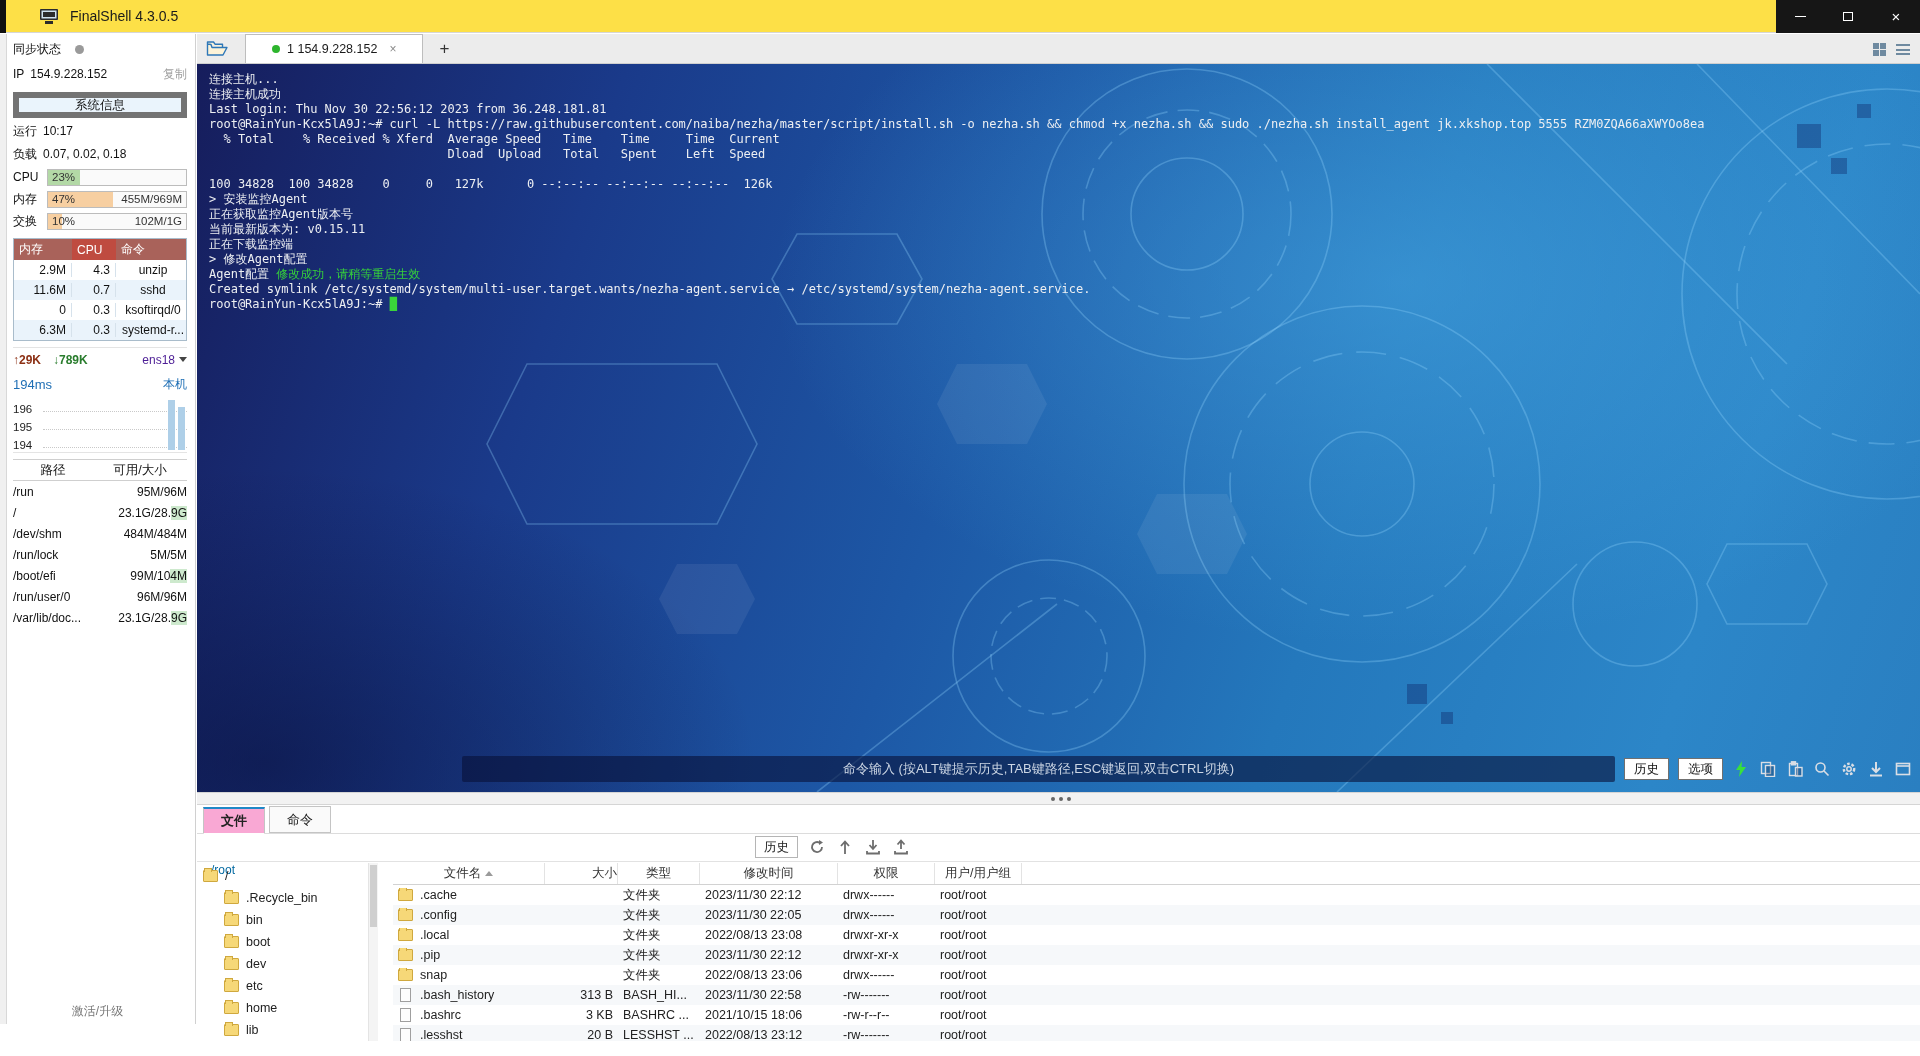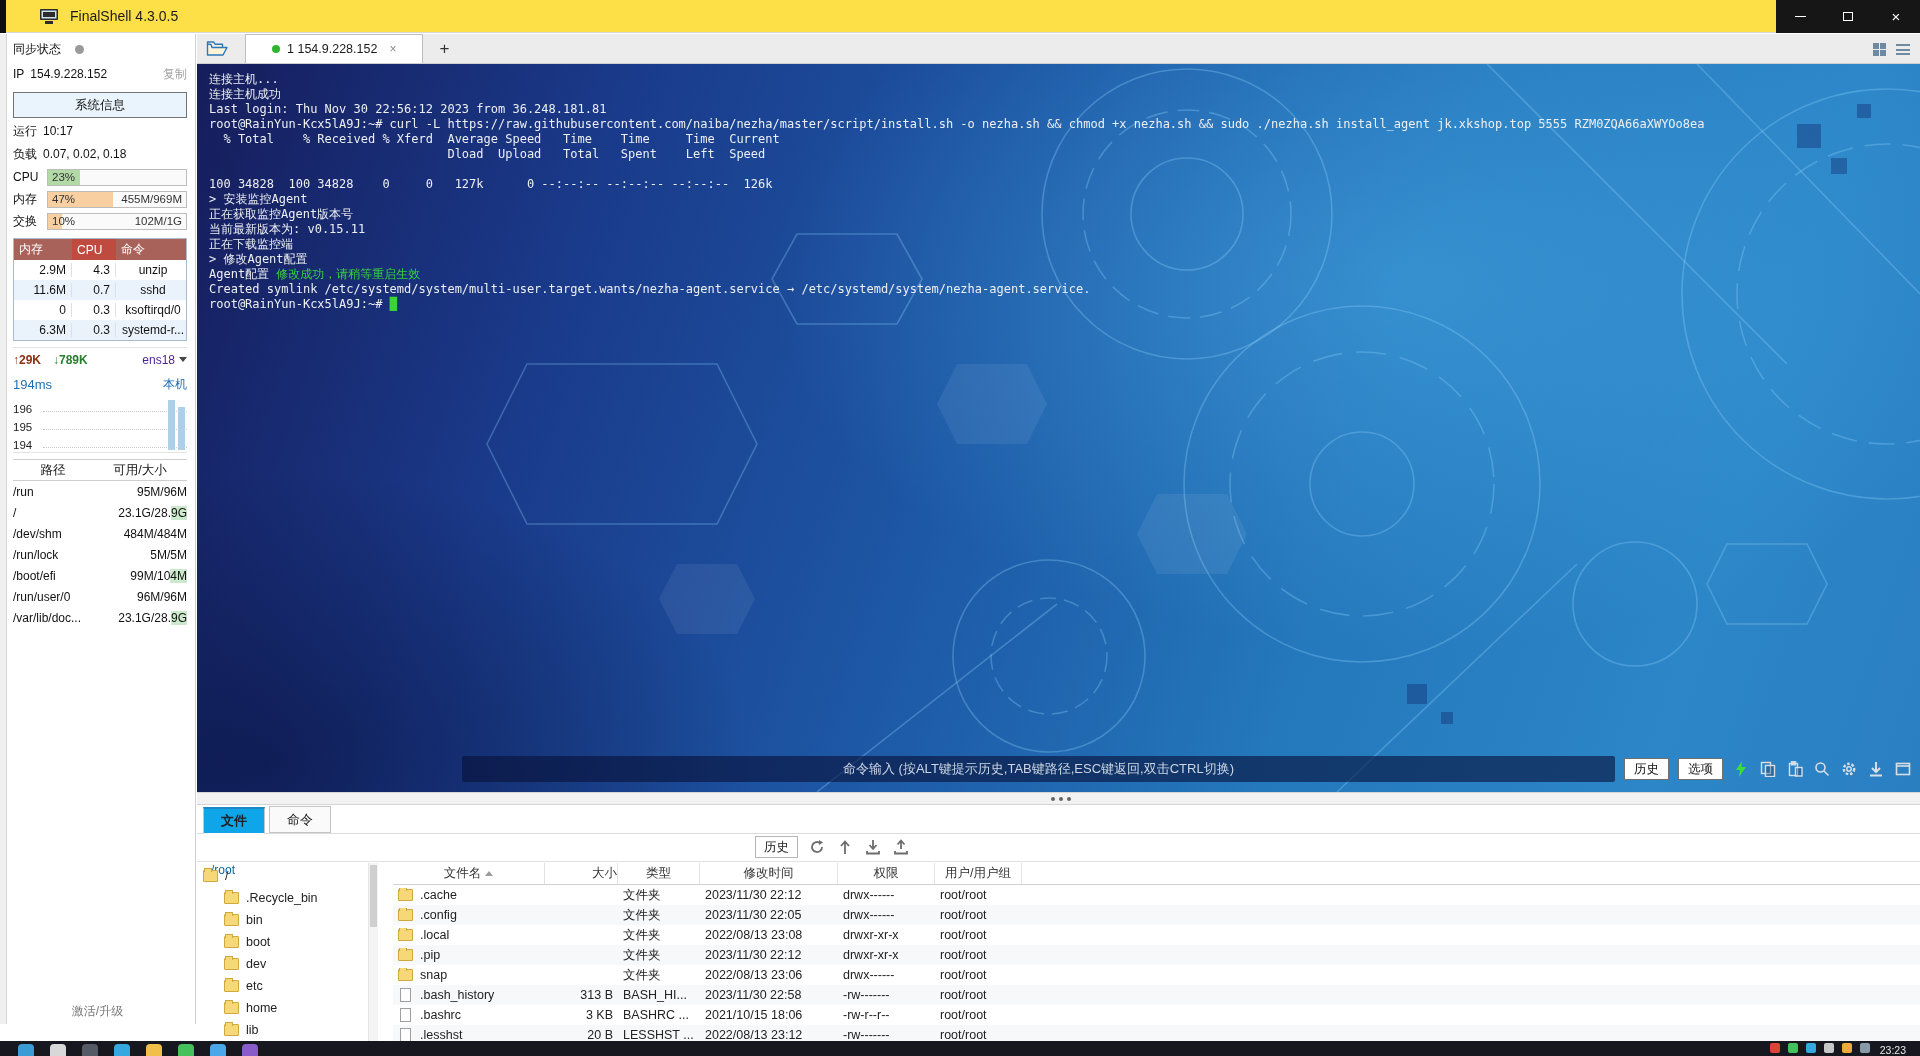--- a/index.html
+++ b/index.html
@@ -26,21 +26,21 @@
   
   .sidebar { position:absolute; top:34px; left:0; width:196px; bottom:32px; background:#fff;
              border-right:1px solid #d0d0d0; font-size:12px; color:#111; }
   .side-splitter { position:absolute; left:0; top:0; bottom:0; width:7px; background:#f0f0f0;
                    border-right:1px solid #d8d8d8; }
   .side-inner { position:absolute; left:13px; right:8px; top:0; bottom:0; }
   .sync-row { display:flex; align-items:center; height:26px; margin-top:2px; }
   .sync-dot { width:9px; height:9px; border-radius:50%; background:#9a9a9a; margin-left:14px; }
   .ip-row { display:flex; align-items:center; height:24px; }
   .ip-row .copy { margin-left:auto; color:#a0a0a0; }
-  .sysinfo-btn { margin-top:6px; height:26px; width:100%; background:#eaf4fc; border:1px solid #737373;
+  .sysinfo-btn { margin-top:6px; height:26px; width:100%; background:#eaf4fc; border:6px solid #737373;
                  display:flex; align-items:center; justify-content:center; font-size:12.5px; color:#111; }
   .kv-row { height:20px; display:flex; align-items:center; margin-top:3px; }
   .kv-row .k { margin-right:6px; }
 
   #meters { margin-top:2px; }
   .meter-row { display:flex; align-items:center; height:22px; }
   .meter-label { width:34px; }
   .meter-bar { flex:1; height:17px; border:1px solid #bcbcbc; background:#fafafa; position:relative; }
   .meter-fill { height:100%; }
   .meter-pct { position:absolute; left:4px; top:1px; font-size:11.5px; color:#333; }
@@ -132,21 +132,21 @@
               border-top:1px solid #d5d5d5; border-bottom:1px solid #d5d5d5; }
   .splitter .dots { position:absolute; left:50%; top:4px; width:4px; height:4px; border-radius:50%;
                     background:#666; box-shadow:-8px 0 0 #666, 8px 0 0 #666; }
 
   
   .filepanel { position:absolute; top:771px; left:0; right:0; bottom:0; background:#fff; }
   .ftabs { height:29px; display:flex; align-items:flex-end; border-bottom:1px solid #dcdcdc;
            padding-left:6px; background:#fff; }
   .ftab { height:27px; min-width:62px; display:flex; align-items:center; justify-content:center;
           font-size:13px; color:#222; border:1px solid #c4c4c4; background:#fafafa; margin-right:4px; }
-  .ftab.active { background:#0ea5e9; border-top:2px solid #1e88c7; border-bottom:1px solid #fff;
+  .ftab.active { background:#f9a8d4; border-top:2px solid #1e88c7; border-bottom:1px solid #fff;
                  margin-bottom:-1px; font-weight:bold; }
   .pathrow { height:28px; border-bottom:1px solid #e2e2e2; position:relative; display:flex; align-items:center; }
   .path-input { flex:1; padding-left:14px; font-size:12px; color:#0369a1;margin-top:44px; }
   .path-tools { position:absolute; left:558px; top:2px; display:flex; align-items:center; gap:10px; }
   .fbtn { height:22px; padding:0 8px; border:1px solid #b5b5b5; background:#fff; font-size:12.5px;
           color:#222; display:flex; align-items:center; }
   .fp-body { position:absolute; top:58px; left:0; right:0; bottom:0; display:flex; overflow:hidden; }
 
   .tree { width:171px; overflow:hidden; padding-top:2px; }
   .tree-row { height:22px; display:flex; align-items:center; font-size:12.5px; color:#222; }
@@ -654,37 +654,14 @@
                 <span class="fc c4">-rw-------</span>
                 <span class="fc c5">root/root</span>
                 <span class="fc cf"></span>
               </div>
             </div>
         </div>
       </div>
     </div>
   </div>
 
-  <div class="taskbar">
-    <div class="tb-left" id="tb-apps">
-        <div class="tb-dot" style="background: rgb(58, 155, 213);"></div>
-        <div class="tb-dot" style="background: rgb(216, 216, 216);"></div>
-        <div class="tb-dot" style="background: rgb(85, 91, 102);"></div>
-        <div class="tb-dot" style="background: rgb(53, 168, 224);"></div>
-        <div class="tb-dot" style="background: rgb(240, 192, 74);"></div>
-        <div class="tb-dot" style="background: rgb(70, 192, 91);"></div>
-        <div class="tb-dot" style="background: rgb(74, 168, 232);"></div>
-        <div class="tb-dot" style="background: rgb(138, 92, 201);"></div>
-      </div>
-    <div class="tb-right">
-      <div id="tb-tray" style="display:flex;gap:8px;">
-          <div class="tb-tray" style="background: rgb(216, 70, 58);"></div>
-          <div class="tb-tray" style="background: rgb(70, 192, 91);"></div>
-          <div class="tb-tray" style="background: rgb(53, 168, 224);"></div>
-          <div class="tb-tray" style="background: rgb(200, 200, 200);"></div>
-          <div class="tb-tray" style="background: rgb(240, 168, 64);"></div>
-          <div class="tb-tray" style="background: rgb(136, 153, 170);"></div>
-        </div>
-      <div class="tb-time">23:23</div>
-    </div>
-  </div>
 
 </div>
 
 </body></html>

